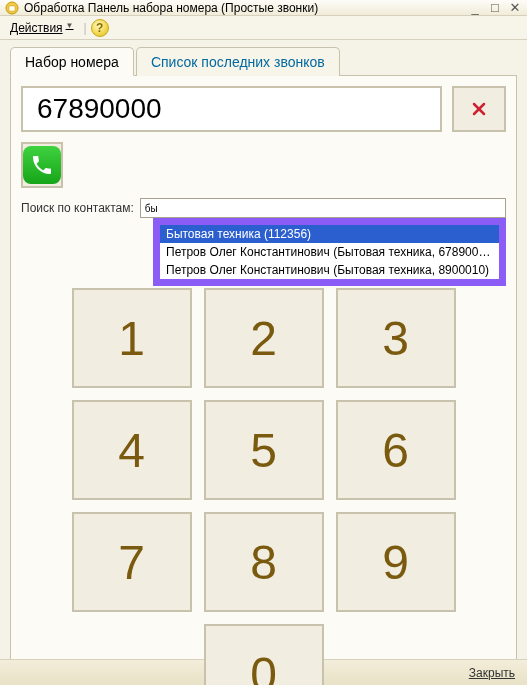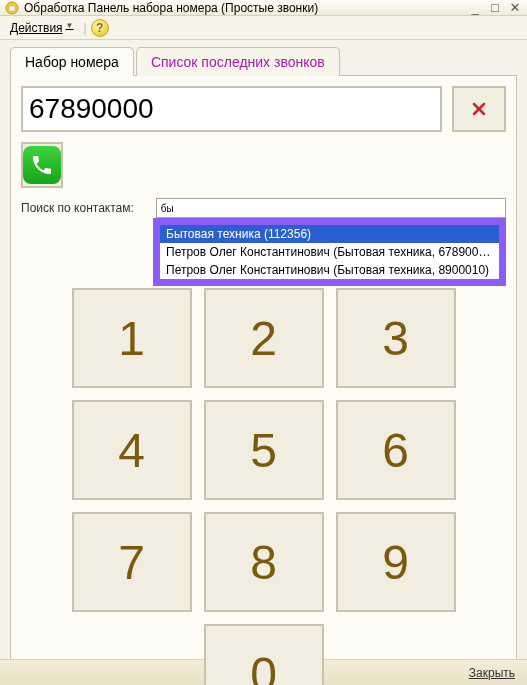--- a/index.html
+++ b/index.html
@@ -69,21 +69,21 @@
     height: 30px;
     border-bottom: 1px solid #c8c2ac;
   }
   .tab {
     padding: 6px 14px 4px 14px;
     border: 1px solid #c8c2ac;
     border-bottom: none;
     border-radius: 5px 5px 0 0;
     background: #f7f4ea;
     font-size: 14px;
-    color: #a21caf;
+    color: #0369a1;
     cursor: pointer;
     margin-right: 2px;
     position: relative;
     top: 1px;
   }
   .tab.active {
     background: #fcfbf6;
     color: #000;
     border-bottom: 1px solid #fcfbf6;
   }
@@ -99,21 +99,21 @@
     display: flex;
     gap: 10px;
     align-items: stretch;
   }
   .number-input {
     flex: 1;
     height: 46px;
     border: 2px solid #c8c2ac;
     background: #fff;
     font-size: 28px;
-    padding: 2px 6px;
+    padding: 2px 14px;
     color: #000;
   }
   .clear-btn {
     width: 54px;
     height: 46px;
     border: 2px solid #c8c2ac;
     background: #f1ede0;
     display: flex; align-items: center; justify-content: center;
     cursor: pointer;
   }
@@ -129,21 +129,21 @@
   .call-icon {
     width: 38px; height: 38px;
     background: linear-gradient(#3fd23f, #16a518);
     border-radius: 8px;
     display: flex; align-items: center; justify-content: center;
   }
   .search-row {
     display: flex;
     align-items: center;
     margin-top: 10px;
-    gap: 22px;
+    gap: 6px;
     position: relative;
   }
   .search-label { font-size: 12px; color: #333; }
   .search-input {
     flex: 1;
     height: 20px;
     border: 1px solid #a8a28e;
     padding: 1px 4px;
     font-size: 10px;
     background: #fff;

